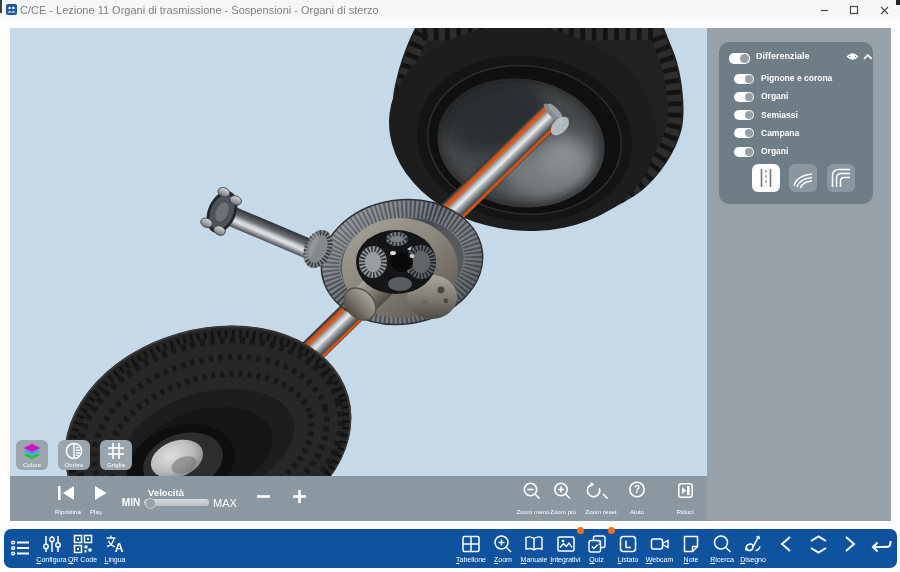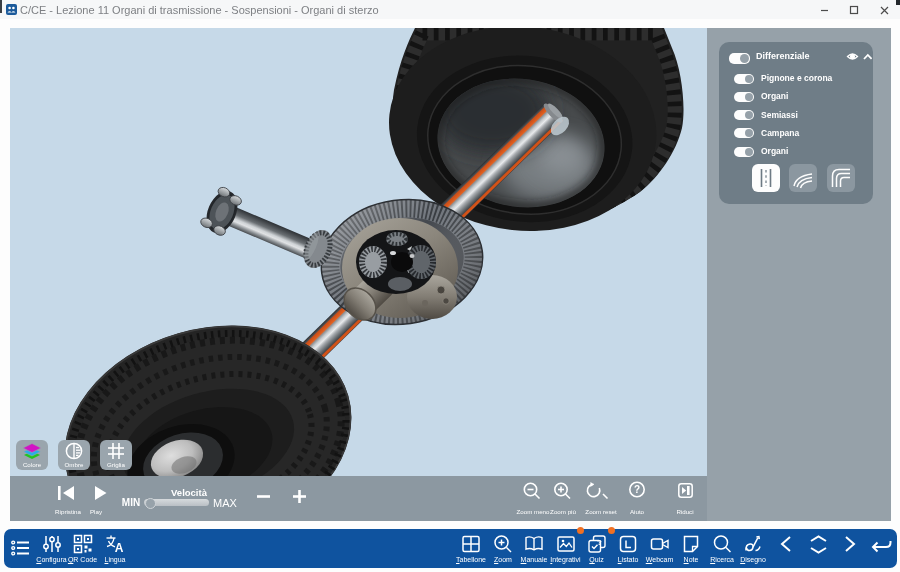--- a/index.html
+++ b/index.html
@@ -311,21 +311,21 @@
 <div id="ctrlbar" class="abs">
 <svg class="abs" style="left:44px;top:9px" width="60" height="16" viewBox="0 0 60 16">
 <g fill="#fff">
           <rect x="4" y="1" width="2.6" height="14"></rect>
           <path d="M9 8 L20 1 V15 Z"></path>
 <path d="M41 1 L52.5 8 41 15 Z"></path>
         </g>
 </svg>
 <div class="lbl" style="left:58px;top:32px;">Ripristina</div>
 <div class="lbl" style="left:86px;top:32px;">Play</div>
-<div class="lbl" style="left:179px;top:11px;font-size:9.5px;font-weight:bold;">Velocità</div>
+<div class="lbl" style="left:156px;top:11px;font-size:9.5px;font-weight:bold;">Velocità</div>
 <div class="lbl" style="left:121px;top:20.5px;font-size:10px;font-weight:bold;">MIN</div>
 <div class="lbl" style="left:215px;top:20.5px;font-size:11px;font-weight:normal;">MAX</div>
 <div class="abs" style="left:134px;top:23px;width:65px;height:6.5px;border-radius:4px;background:linear-gradient(#d6dadd,#b9bfc4);"></div>
 <div class="abs" style="left:134.5px;top:22px;width:9px;height:9px;border-radius:50%;background:#97a2aa;border:1px solid #cfd4d8;"></div>
 <svg class="abs" style="left:240px;top:12px" width="66" height="18" viewBox="0 0 66 18">
 <g stroke="#fff" stroke-width="2.6">
           <line x1="7" y1="8.5" x2="20" y2="8.5"></line>
 <line x1="43" y1="8.5" x2="56" y2="8.5"></line>
           <line x1="49.5" y1="2" x2="49.5" y2="15"></line>
         </g>

